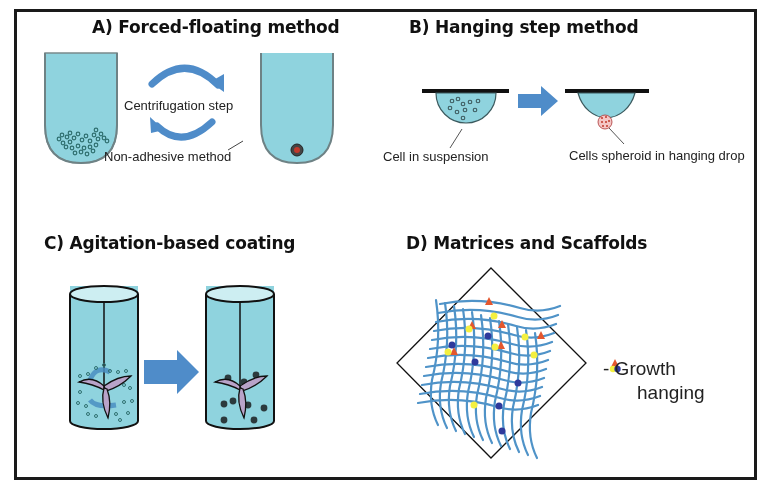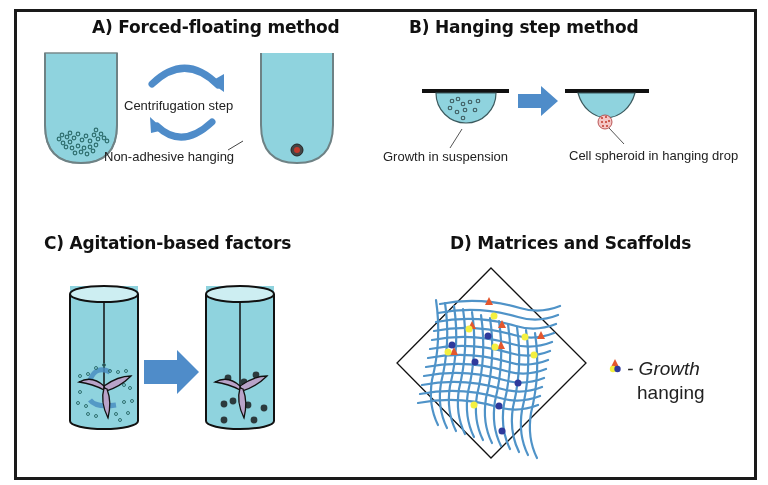--- a/index.html
+++ b/index.html
@@ -10,22 +10,22 @@
   .big { font-size:19px; line-height:24px; }
   svg { position:absolute; left:0; top:0; overflow:visible; }
 </style>
 </head>
 <body>
 
 <div id="frame"></div>
 
 <div class="panel-title" style="left:44px;top:17px;margin-left:48px;">A) Forced-floating method</div>
 <div class="panel-title" style="left:409px;top:17px;">B) Hanging step method</div>
-<div class="panel-title" style="left:44px;top:233px;">C) Agitation-based factors</div>
-<div class="panel-title" style="left:406px;top:233px;margin-left:44px;">D) Matrices and Scaffolds</div>
+<div class="panel-title" style="left:44px;top:233px;">C) Agitation-based coating</div>
+<div class="panel-title" style="left:406px;top:233px;">D) Matrices and Scaffolds</div>
 
 <svg width="768" height="485">
   <defs>
     <marker id="ah" markerWidth="6" markerHeight="6" refX="3" refY="3" orient="auto">
       <path d="M0,0 L6,3 L0,6 Z" fill="#4f8cc9"></path>
     </marker>
   </defs>
 
   <g>
     <path d="M45,53 L45,125 Q45,163 81,163 Q117,163 117,125 L117,53 Z" fill="#8fd3de" stroke="#7a8a8c" stroke-width="1.5"></path>
@@ -224,17 +224,17 @@
     </g>
 
   <g>
     <path d="M611,367 L615,359 L619,367 Z" fill="#e4572e"></path>
     <circle cx="613" cy="369" r="3.2" fill="#f4f040"></circle>
     <circle cx="617.5" cy="369" r="3.2" fill="#2e3a9c"></circle>
   </g>
 </svg>
 
 <div class="lbl" style="left:124px;top:98px;">Centrifugation step</div>
-<div class="lbl" style="left:104px;top:149px;">Non-adhesive hanging</div>
-<div class="lbl" style="left:383px;top:149px;">Growth in suspension</div>
-<div class="lbl" style="left:569px;top:148px;">Cell spheroid in hanging drop</div>
-<div class="lbl big" style="left:627px;top:357px;font-style:italic;">- Growth</div>
+<div class="lbl" style="left:104px;top:149px;">Non-adhesive method</div>
+<div class="lbl" style="left:383px;top:149px;">Cell in suspension</div>
+<div class="lbl" style="left:569px;top:148px;">Cells spheroid in hanging drop</div>
+<div class="lbl big" style="left:603px;top:357px;">- Growth</div>
 <div class="lbl big" style="left:637px;top:381px;">hanging</div>
 
 </body></html>

